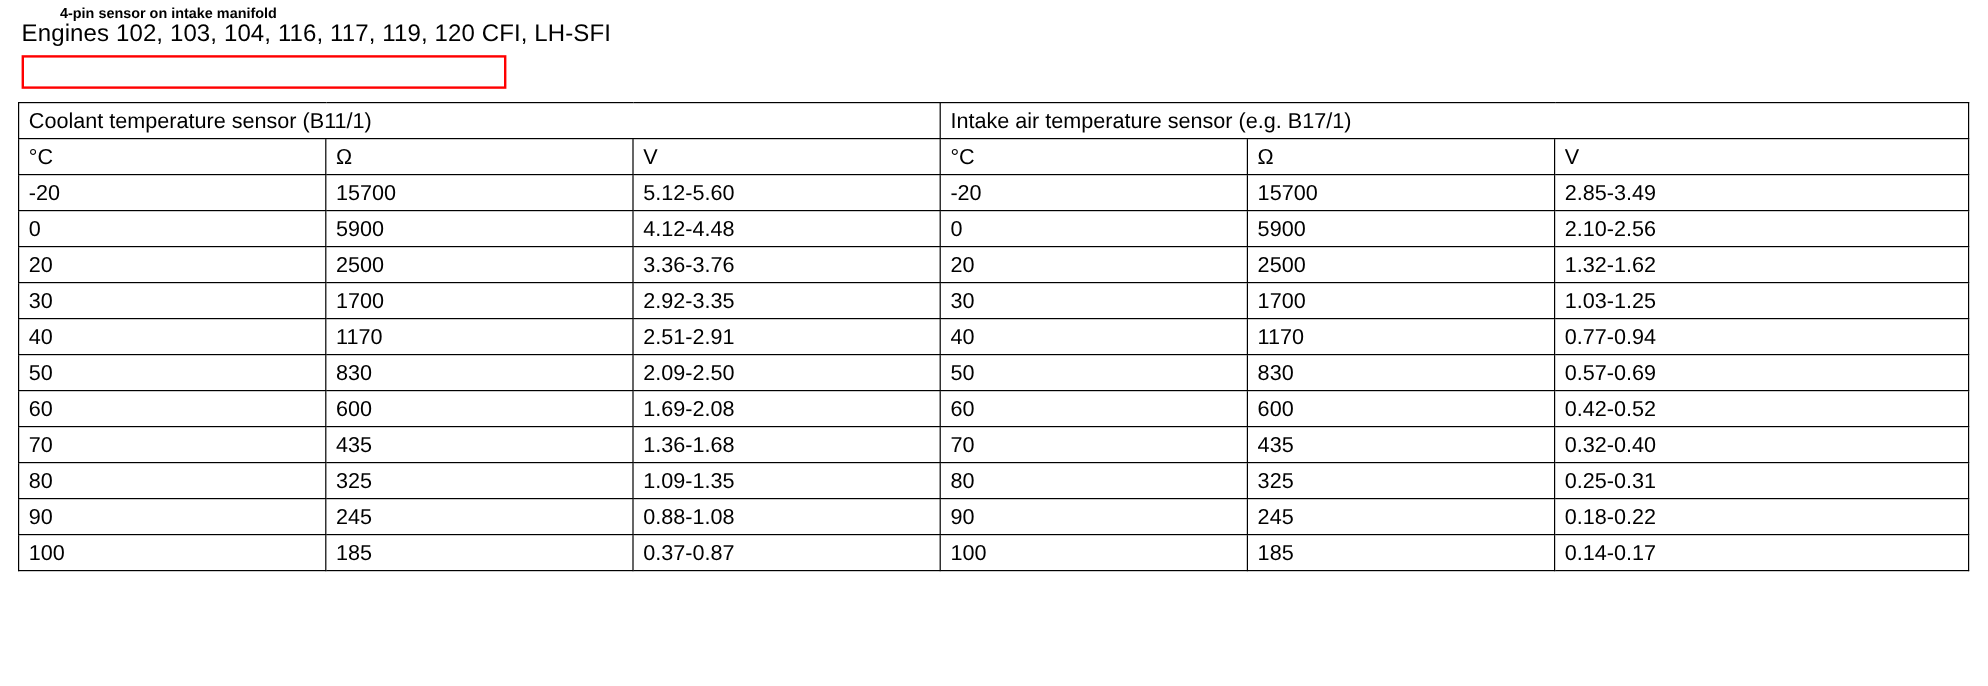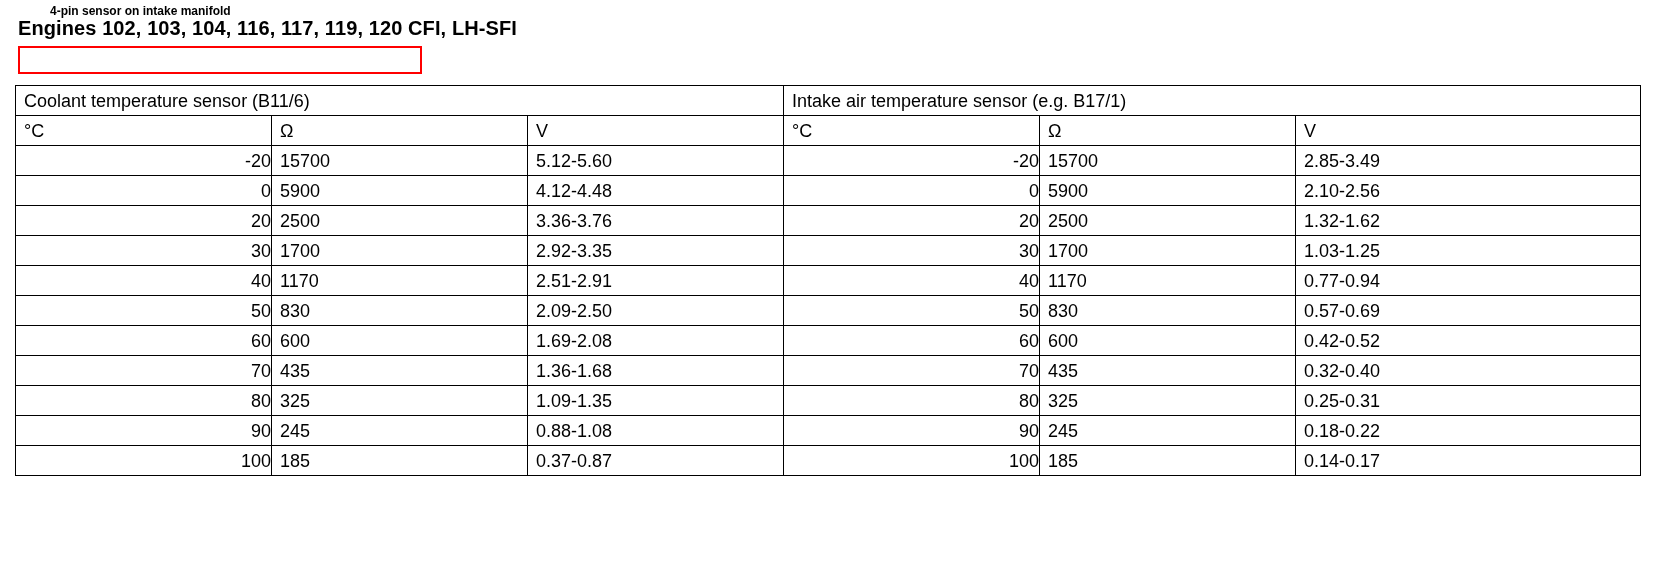--- a/index.html
+++ b/index.html
@@ -19,21 +19,21 @@
     width: 1657px;
     height: 572px;
     box-sizing: border-box;
     padding: 0;
   }
   .doc-title {
     position: absolute;
     left: 18px;
     top: 17px;
     font-size: 20px;
-    font-weight: bold;
+    font-weight: normal;
     letter-spacing: 0.1px;
     white-space: nowrap;
     text-align: center;
   }
   .callout {
     position: absolute;
     left: 18px;
     top: 46px;
     width: 404px;
     height: 28px;
@@ -75,21 +75,21 @@
   }
   .group-head td {
     height: 32px;
     line-height: 30px;
     padding-left: 12px;
   }
   .unit-row td {
     height: 30px;
   }
   td.c-temp {
-    text-align: right;
+    text-align: left;
     padding-left: 0;
     padding-right: 0;
   }
   td.c-ohm {
     text-align: left;
     padding-left: 0;
     padding-right: 0;
   }
   td.c-volt {
     text-align: left;
@@ -122,21 +122,21 @@
       <colgroup>
         <col class="col-temp">
         <col class="col-ohm">
         <col class="col-volt">
         <col class="col-temp2">
         <col class="col-ohm2">
         <col class="col-volt2">
       </colgroup>
       <tbody>
         <tr class="group-head">
-          <td colspan="3">Coolant temperature sensor (B11/6)</td>
+          <td colspan="3">Coolant temperature sensor (B11/1)</td>
           <td colspan="3">Intake air temperature sensor (e.g. B17/1)</td>
         </tr>
         <tr class="unit-row">
           <td class="u-left">°C</td>
           <td class="u-left">Ω</td>
           <td class="u-left">V</td>
           <td class="u-left">°C</td>
           <td class="u-left">Ω</td>
           <td class="u-left">V</td>
         </tr>

